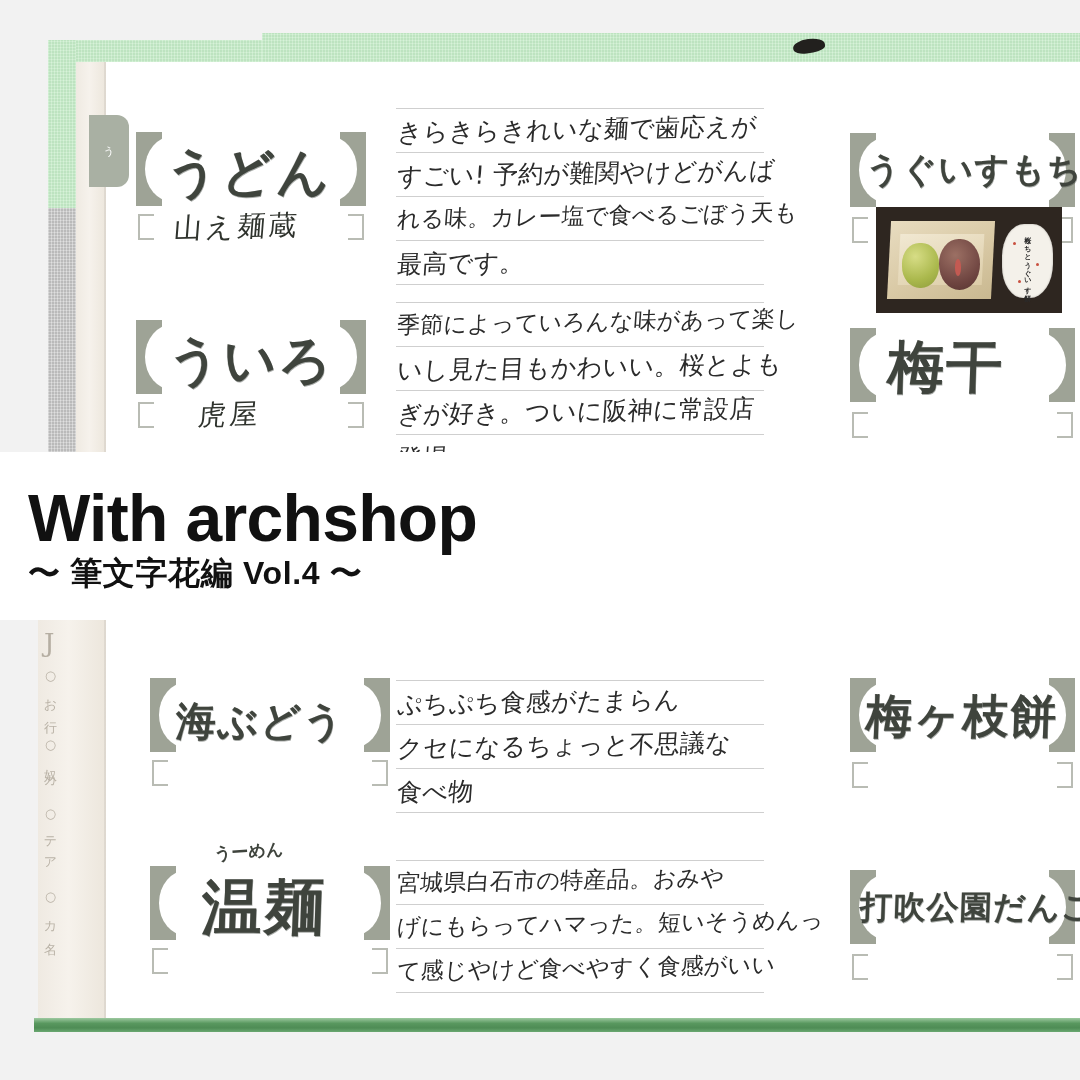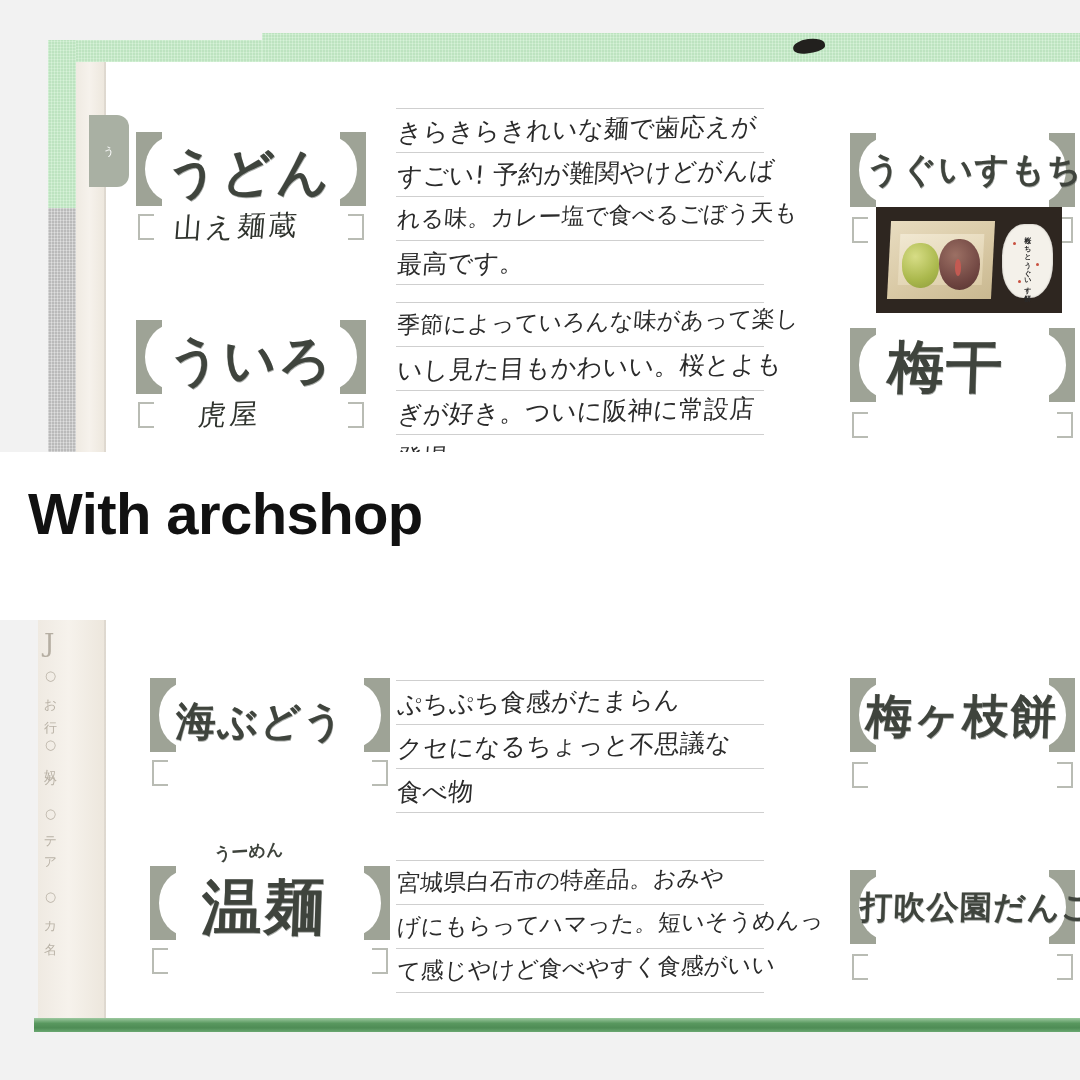--- a/index.html
+++ b/index.html
@@ -134,21 +134,21 @@
     font-family:"DejaVu Serif","Liberation Serif",serif;}
 
   
   .peek{position:absolute;background:#22201e;border-radius:50% 50% 40% 40%;
     transform:rotate(-8deg);}
 
   
   .title-band{position:absolute;left:0;top:452px;width:1080px;height:168px;background:#ffffff;}
   .title-main{
     position:absolute;left:28px;top:28px;
-    font-size:58px;font-weight:700;color:#111111;letter-spacing:-.01em;
+    font-size:66px;font-weight:700;color:#111111;letter-spacing:-.01em;
     font-family:"Liberation Sans","DejaVu Sans",sans-serif;
   }
   .title-sub{
     position:absolute;left:28px;top:100px;
     font-size:32px;font-weight:700;color:#111111;letter-spacing:.02em;
     font-family:"Liberation Sans","DejaVu Sans",sans-serif;
   }
 </style>
 </head>
 <body>
@@ -249,20 +249,21 @@
     <div class="br right" style="right:0;top:8px;"></div>
     <div class="brush k1" style="left:38px;top:10px;font-size:56px;">梅干</div>
     <div class="cbr left" style="left:2px;top:92px;"></div>
     <div class="cbr right" style="right:2px;top:92px;"></div>
   </div>
 
 </div>
 
 <div class="title-band">
   <div class="title-main">With archshop</div>
+  <div class="title-sub">〜 筆文字花編 Vol.4 〜</div>
 </div>
 
 <div class="photo-panel" id="panel-bottom">
 
   <div class="spine" style="left:38px;top:0px;width:68px;height:402px;">
     <div class="spine-edge" style="right:0;"></div>
   </div>
 
   <div class="book" style="left:106px;top:0px;width:974px;height:402px;"></div>
 

